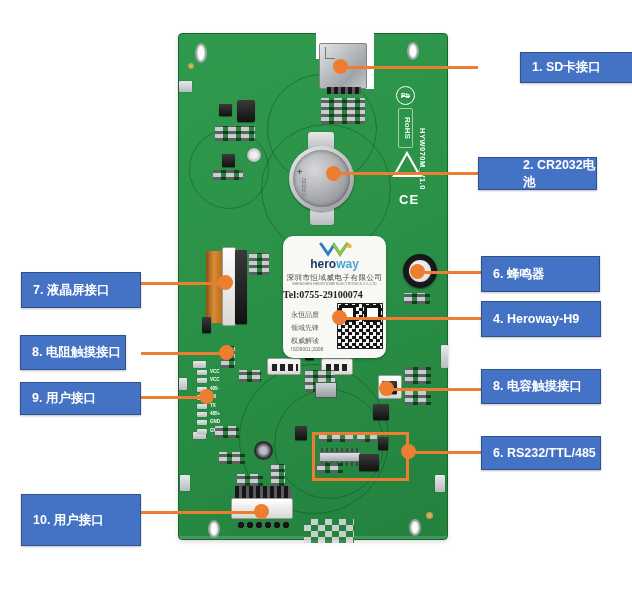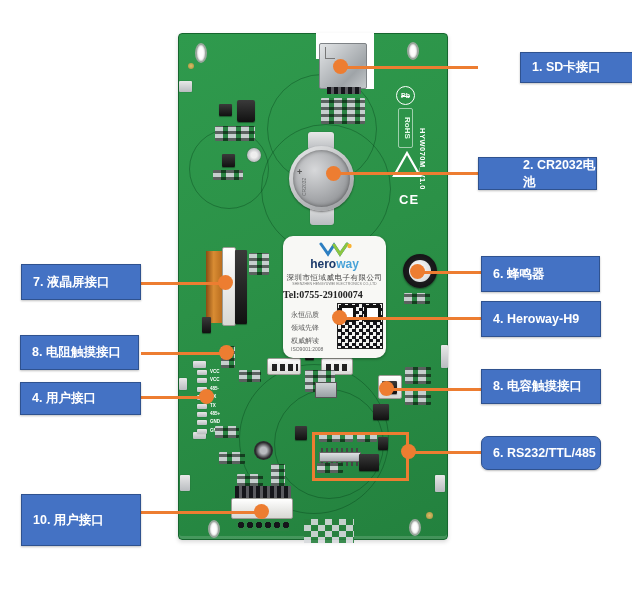--- a/index.html
+++ b/index.html
@@ -233,17 +233,17 @@
 <div class="dot" style="left:199px;top:389px;"></div>
 
 <div class="leader" style="left:141px;top:511px;width:121px;"></div>
 <div class="dot" style="left:254px;top:504px;"></div>
 
 <div class="callout" style="left:478px;top:52px;width:119px;height:31px;margin-left:42px;">1. SD卡接口</div>
 <div class="callout" style="left:478px;top:157px;width:119px;height:33px;padding-left:44px;">2. CR2032电池</div>
 <div class="callout" style="left:481px;top:256px;width:119px;height:36px;">6. 蜂鸣器</div>
 <div class="callout" style="left:481px;top:301px;width:120px;height:36px;">4. Heroway-H9</div>
 <div class="callout" style="left:481px;top:369px;width:120px;height:35px;">8. 电容触摸接口</div>
-<div class="callout" style="left:481px;top:436px;width:120px;height:34px;border-radius:7px;">6. RS232/TTL/485</div>
-<div class="callout" style="left:21px;top:264px;width:120px;height:36px;">7. 液晶屏接口</div>
-<div class="callout" style="left:20px;top:335px;width:119px;height:35px;">8. 电阻触摸接口</div>
-<div class="callout" style="left:20px;top:382px;width:121px;height:33px;">4. 用户接口</div>
+<div class="callout" style="left:481px;top:436px;width:120px;height:34px;">6. RS232/TTL/485</div>
+<div class="callout" style="left:21px;top:272px;width:120px;height:36px;">7. 液晶屏接口</div>
+<div class="callout" style="left:20px;top:335px;width:106px;height:35px;">8. 电阻触摸接口</div>
+<div class="callout" style="left:20px;top:382px;width:121px;height:33px;">9. 用户接口</div>
 <div class="callout" style="left:21px;top:494px;width:120px;height:52px;">10. 用户接口</div>
 
 </body></html>

